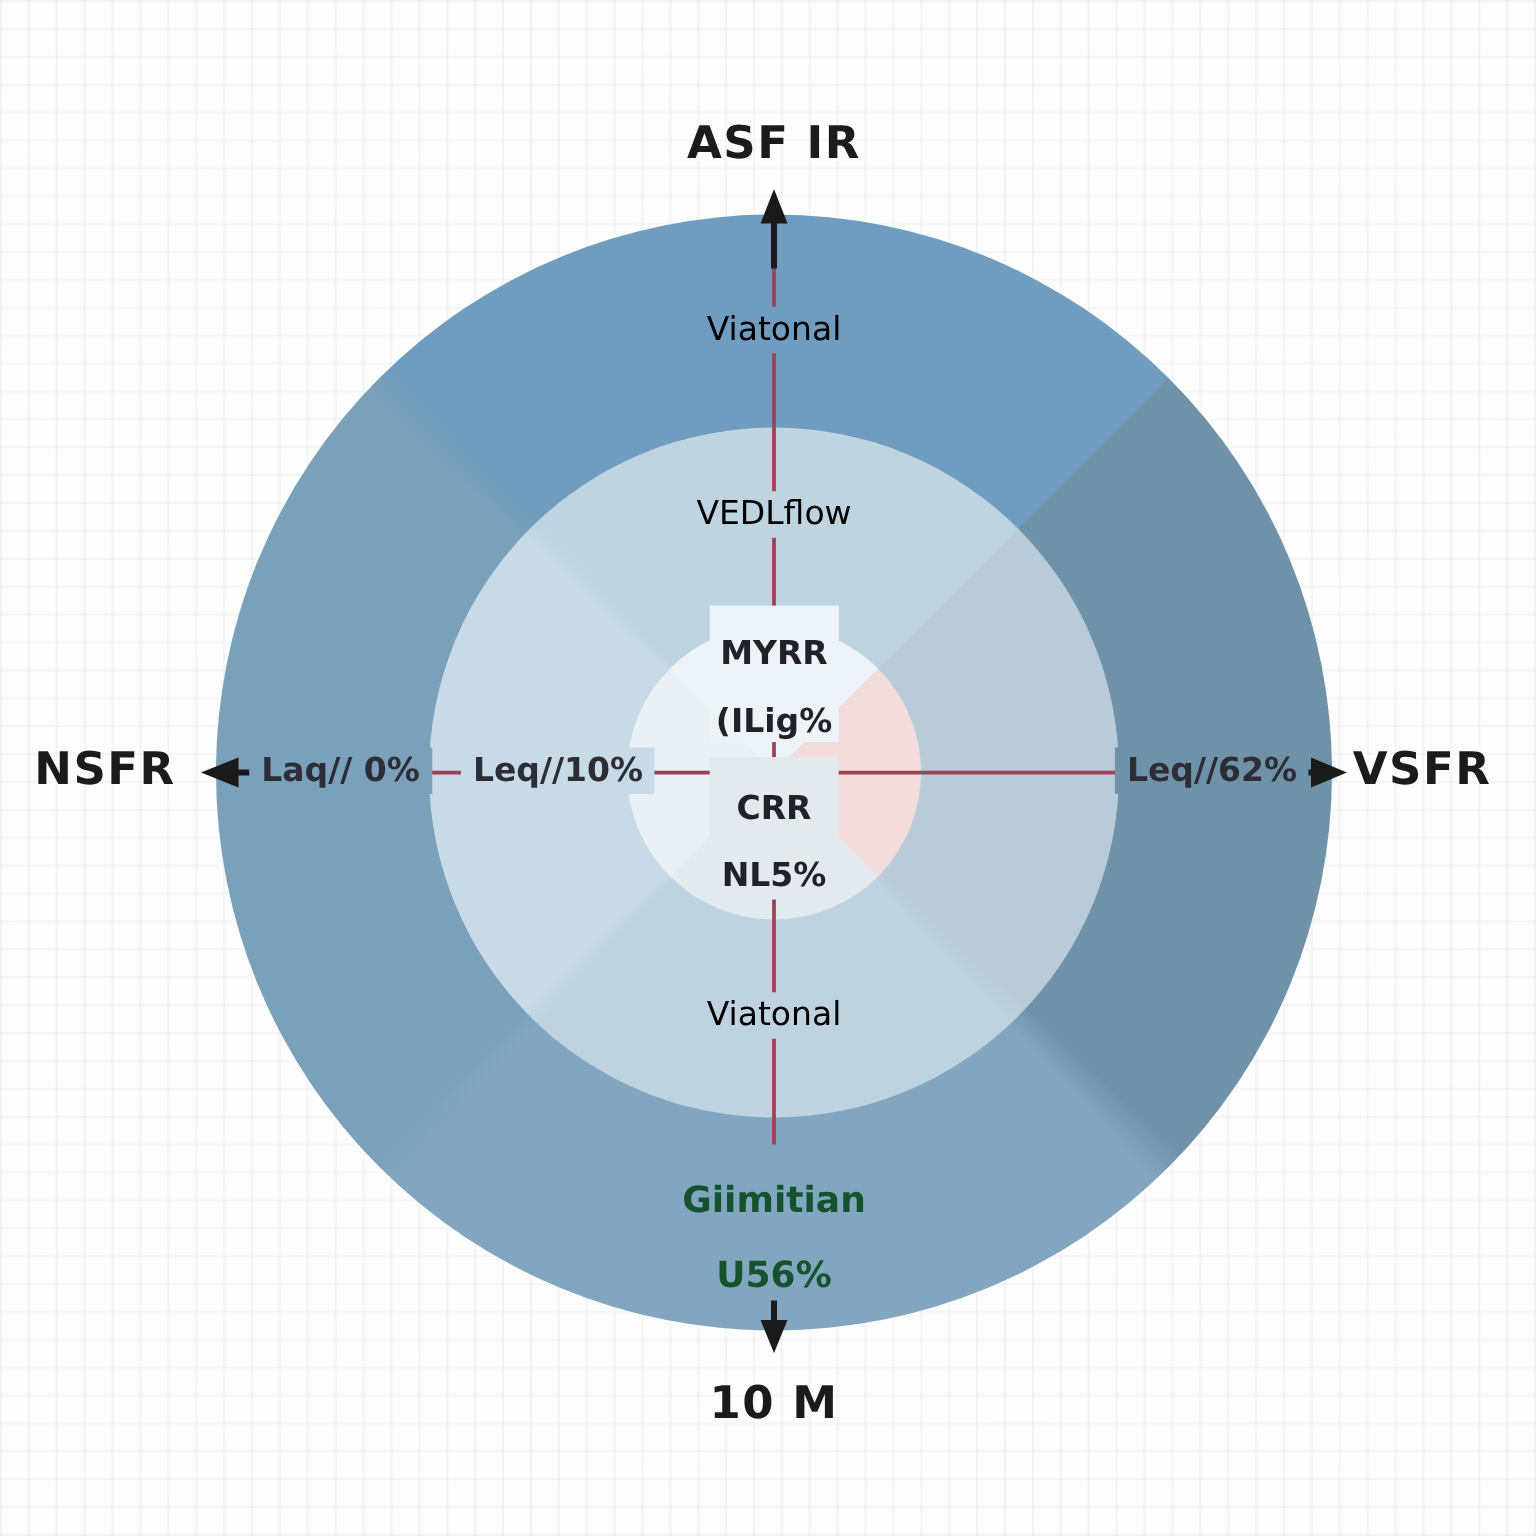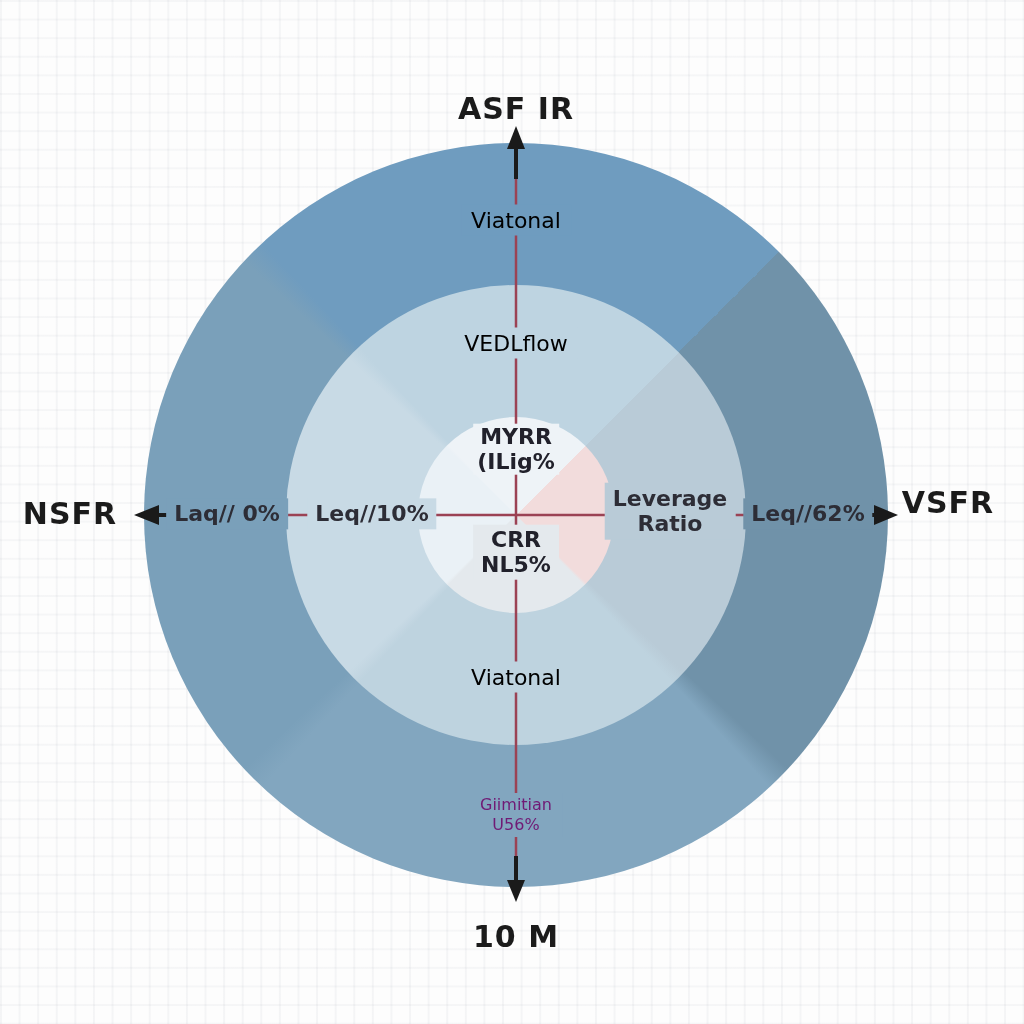--- a/index.html
+++ b/index.html
@@ -44,44 +44,44 @@
   .blackline { stroke: #1a1a1a; stroke-width: 4; }
   .blackfill { fill: #1a1a1a; }
 
   .lbl {
     position: absolute;
     transform: translate(-50%, -50%);
     text-align: center;
     white-space: nowrap;
     z-index: 3;
   }
-  .lbl .line { display: block; }
+  .lbl .line { display: block; margin-top: 20px; }
   .big  { font-size: 30px; font-weight: 800; color: #1b1b1b; letter-spacing: 1px; }
   .mid  { font-size: 22px; font-weight: 500; color: #000000; padding: 3px 10px; }
   .cen  { font-size: 22px; font-weight: 700; color: #21212b; line-height: 1.15; padding: 2px 8px; }
   .tick { font-size: 22px; font-weight: 600; color: #2d2d36; padding: 3px 8px; line-height: 1.15; }
-  .gii  { font-size: 16px; font-weight: 400; color: #701a75; line-height: 1.25; padding: 2px 10px; }
+  .gii  { font-size: 24px; font-weight: 700; color: #14532d; line-height: 1.25; padding: 2px 10px; }
 
   
-  .p-asf       { left: 516px; top: 96px; margin-top: 12px; }
+  .p-asf       { left: 516px; top: 96px; }
   .p-viatonal  { left: 516px; top: 220px; background: #6f9cbf; }
   .p-vedlflow  { left: 516px; top: 343px; background: #bed4e1; }
   .p-myrr      { left: 516px; top: 449px; background: #eef3f7; padding: 0 4px; }
   .p-clsr      { left: 466px; top: 511px; background: #eaf1f6; }
   .p-ccpdr     { left: 567px; top: 511px; background: #f2dcdc; }
   .p-crr       { left: 516px; top: 552px; background: #e4e9ed; }
   .p-orenical  { left: 516px; top: 677px; background: #bed3df; }
   .p-giimitian { left: 516px; top: 815px; background: #82a6bf; }
   .p-10m       { left: 516px; top: 936px; }
   .p-nsfr      { left: 70px;  top: 513px; }
   .p-laq0      { left: 227px; top: 514px; background: #7aa0ba; }
   .p-leq10     { left: 372px; top: 514px; background: #c8dae5; }
   .p-leverage  { left: 670px; top: 511px; background: #b9cbd7; }
   .p-leq15     { left: 808px; top: 514px; background: #7092a9; }
-  .p-vsfr      { left: 948px; top: 502px; text-align: right; }
+  .p-vsfr      { left: 948px; top: 513px; text-align: right; }
 </style>
 </head>
 <body>
 
 <div class="stage">
 
   <div class="circle outer"></div>
   <div class="circle middle"></div>
   <div class="circle inner"></div>
 
@@ -110,24 +110,20 @@
   <div class="lbl mid p-viatonal">Viatonal</div>
   <div class="lbl mid p-vedlflow">VEDLflow</div>
   <div class="lbl mid p-orenical">Viatonal</div>
   <div class="lbl gii p-giimitian">
     <span class="line">Giimitian</span>
     <span class="line">U56%</span>
   </div>
 
   <div class="lbl tick p-laq0">Laq// 0%</div>
   <div class="lbl tick p-leq10">Leq//10%</div>
-  <div class="lbl tick p-leverage">
-    <span class="line">Leverage</span>
-    <span class="line">Ratio</span>
-  </div>
   <div class="lbl tick p-leq15">Leq//62%</div>
 
   <div class="lbl cen p-myrr">
     <span class="line">MYRR</span>
     <span class="line">(ILig%</span>
   </div>
   <div class="lbl cen p-crr">
     <span class="line">CRR</span>
     <span class="line">NL5%</span>
   </div>

